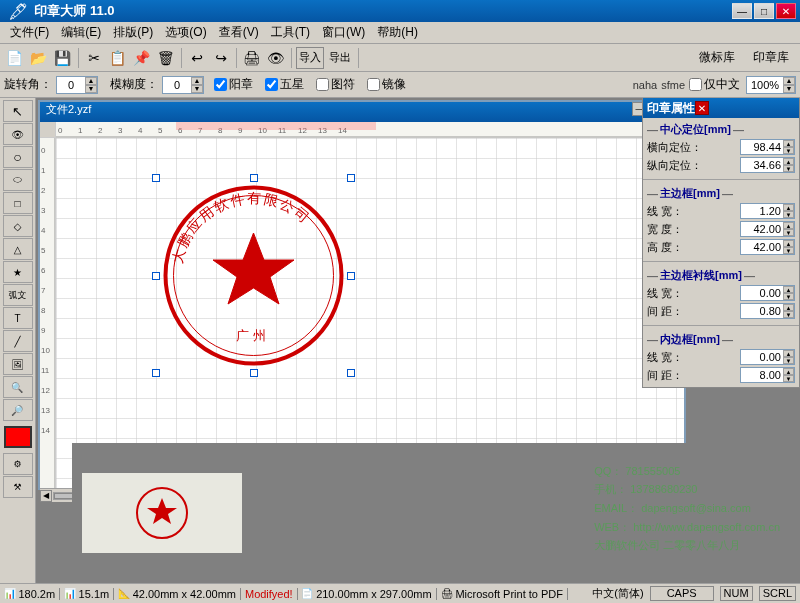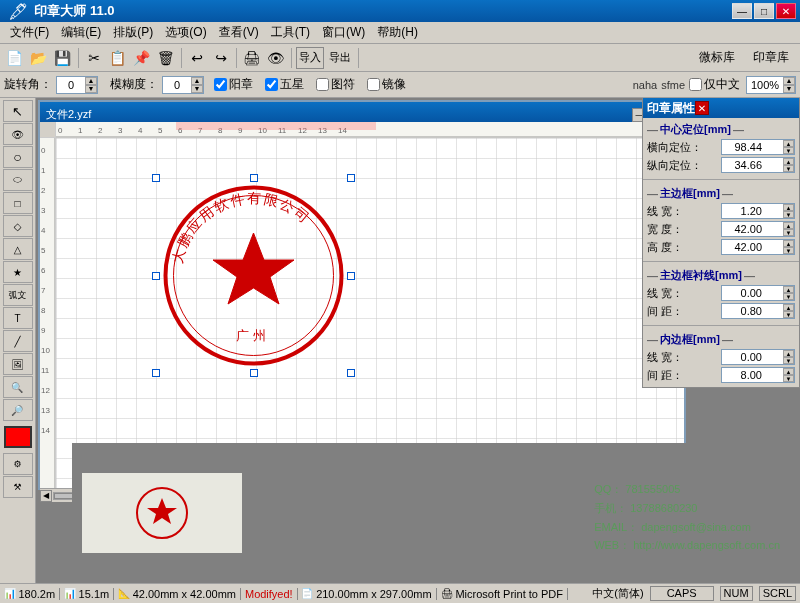--- a/index.html
+++ b/index.html
@@ -94,21 +94,21 @@
     }
 
     
     .sub-window {
       position: absolute; top: 2px; left: 2px;
       width: 648px; height: 390px;
       background: white; border: 2px solid #7f9db9;
     }
     .sub-titlebar {
       height: 20px; background: linear-gradient(to bottom, #0a6fc2, #0555a3);
-      display: flex; align-items: flex-end; justify-content: space-between;
+      display: flex; align-items: flex-start; justify-content: space-between;
       padding: 0 2px 0 6px; color: white; font-size: 11px;
     }
     .sub-controls { display: flex; gap: 1px; }
     .sub-btn {
       width: 16px; height: 14px; background: #d4d0c8;
       border: 1px solid #888; font-size: 9px;
       display: flex; align-items: center; justify-content: center;
       cursor: pointer; color: #000;
     }
     .canvas-grid {
@@ -134,21 +134,21 @@
     .props-section-title {
       font-size: 11px; color: #00008b; font-weight: bold;
       display: flex; align-items: center; gap: 2px; margin: 2px 0;
     }
     .props-row {
       display: flex; align-items: center; margin: 2px 0; justify-content: space-between;
     }
     .props-label { font-size: 11px; white-space: nowrap; min-width: 36px; }
     .props-input-wrap {
       display: flex; align-items: center;
-      border: 1px solid #7f9db9; background: white; height: 16px; gap: 19px;
+      border: 1px solid #7f9db9; background: white; height: 16px;
     }
     .props-input {
       width: 42px; height: 14px; border: none; outline: none;
       font-size: 11px; text-align: right; background: transparent;
       padding-right: 2px;
     }
     .props-spin-btns { display: flex; flex-direction: column; }
     .props-spin-btn {
       width: 11px; height: 7px; background: #d4d0c8;
       border: 1px solid #a0a0a0; cursor: pointer;
@@ -562,20 +562,21 @@
           <circle cx="40" cy="30" r="25" fill="none" stroke="#cc0000" stroke-width="2"></circle>
           <polygon points="40,15 44,25 55,25 46,31 49,41 40,35 31,41 34,31 25,25 36,25" fill="#cc0000"></polygon>
         </svg>
       </div>
 
       <div style="position:absolute;right:20px;bottom:8px;color:#5a9a5a;font-size:11px;line-height:1.7;text-align:left;">
         <div>QQ： 781555005</div>
         <div>手机： 13788680230</div>
         <div>EMAIL： dapengsoft@sina.com</div>
         <div>WEB： http://www.dapengsoft.com.cn</div>
+        <div>大鹏软件公司 二零零八年八月</div>
       </div>
     </div>
 
   </div>
 </div>
 
 <div class="statusbar" style="position:fixed;bottom:0;left:0;right:0;height:20px;background:#d4d0c8;display:flex;align-items:center;padding:0 4px;border-top:1px solid #a0a0a0;font-size:11px;gap:4px;z-index:100;">
   <div class="status-seg">
     <span style="color:green;font-size:10px;">📊</span>
     <span>180.2m</span>

